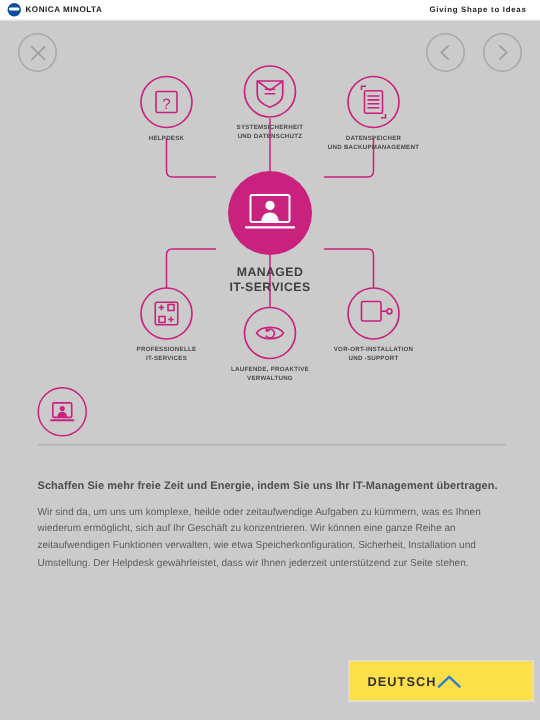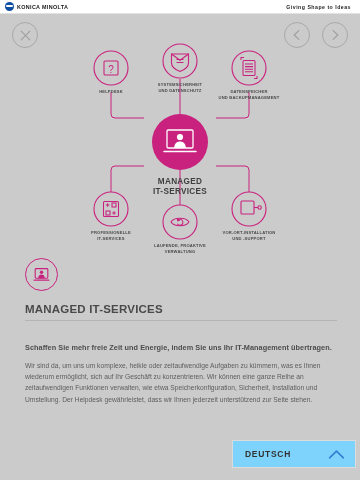--- a/index.html
+++ b/index.html
@@ -77,24 +77,24 @@
   }
   .content-body {
     margin-top: 8px; width: 312px;
     font-size: 6.7px; line-height: 11.2px; color: #5d5d5d;
   }
 
   
   .langbar {
     position: absolute; left: 232px; top: 440px;
     width: 124px; height: 28px;
-    background: #7dd3fc;
+    background: #fde047;
     border: 1px solid #dcdcdc;
     display: flex; align-items: center;
-    justify-content: space-between;
+    justify-content: flex-start;
     padding: 0 10px 0 12px;
   }
   .lang-label {
     font-size: 8.5px; font-weight: bold;
     letter-spacing: 0.7px; color: #333;
   }
 </style>
 </head>
 <body>
 
@@ -226,21 +226,20 @@
 
   <div class="content">
     <div class="content-icon">
       <svg width="19" height="19" viewBox="0 0 19 19">
         <rect x="3.2" y="3.6" width="12.6" height="9.6" rx="0.9" fill="none" stroke="#c9227e" stroke-width="1.1"></rect>
         <circle cx="9.5" cy="7.3" r="1.7" fill="#c9227e"></circle>
         <path d="M6.3 13.2 C6.3 10.6 7.8 9.5 9.5 9.5 C11.2 9.5 12.7 10.6 12.7 13.2 Z" fill="#c9227e"></path>
         <path d="M2.1 15.2 L16.9 15.2" stroke="#c9227e" stroke-width="1.3" stroke-linecap="round"></path>
       </svg>
     </div>
-    <div class="content-title">MANAGED IT-SERVICES</div>
     <div class="rule"></div>
     <div class="content-sub">Schaffen Sie mehr freie Zeit und Energie, indem Sie uns Ihr IT-Management übertragen.</div>
     <div class="content-body">Wir sind da, um uns um komplexe, heikle oder zeitaufwendige Aufgaben zu kümmern, was es Ihnen wiederum ermöglicht, sich auf Ihr Geschäft zu konzentrieren. Wir können eine ganze Reihe an zeitaufwendigen Funktionen verwalten, wie etwa Speicherkonfiguration, Sicherheit, Installation und Umstellung. Der Helpdesk gewährleistet, dass wir Ihnen jederzeit unterstützend zur Seite stehen.</div>
   </div>
 
   <div class="langbar">
     <span class="lang-label">DEUTSCH</span>
     <svg width="17" height="11" viewBox="0 0 17 11">
       <path d="M1.6 8.8 L8.5 2.2 L15.4 8.8" stroke="#2f7fd0" stroke-width="1.6" fill="none" stroke-linecap="round" stroke-linejoin="round"></path>
     </svg>

